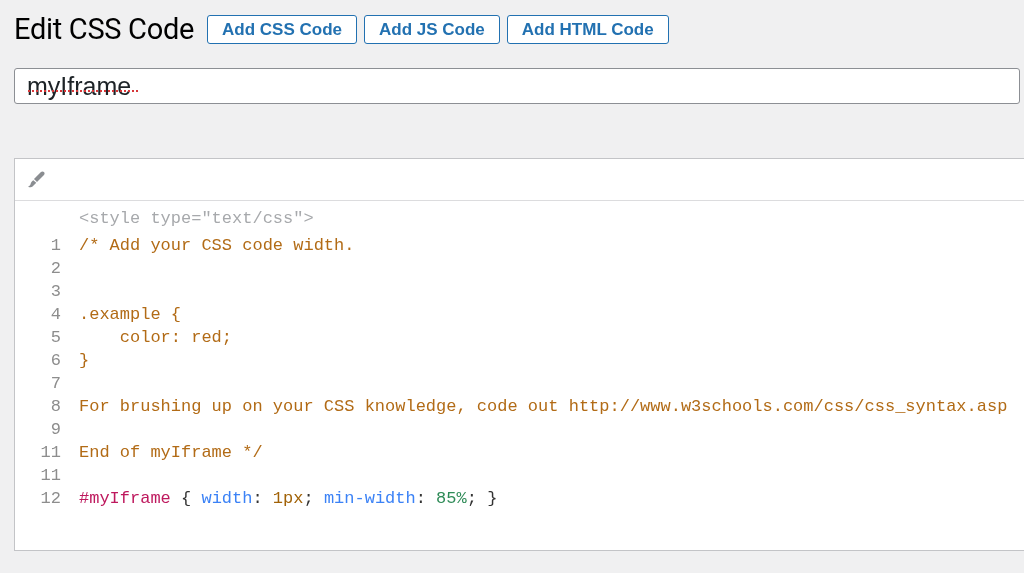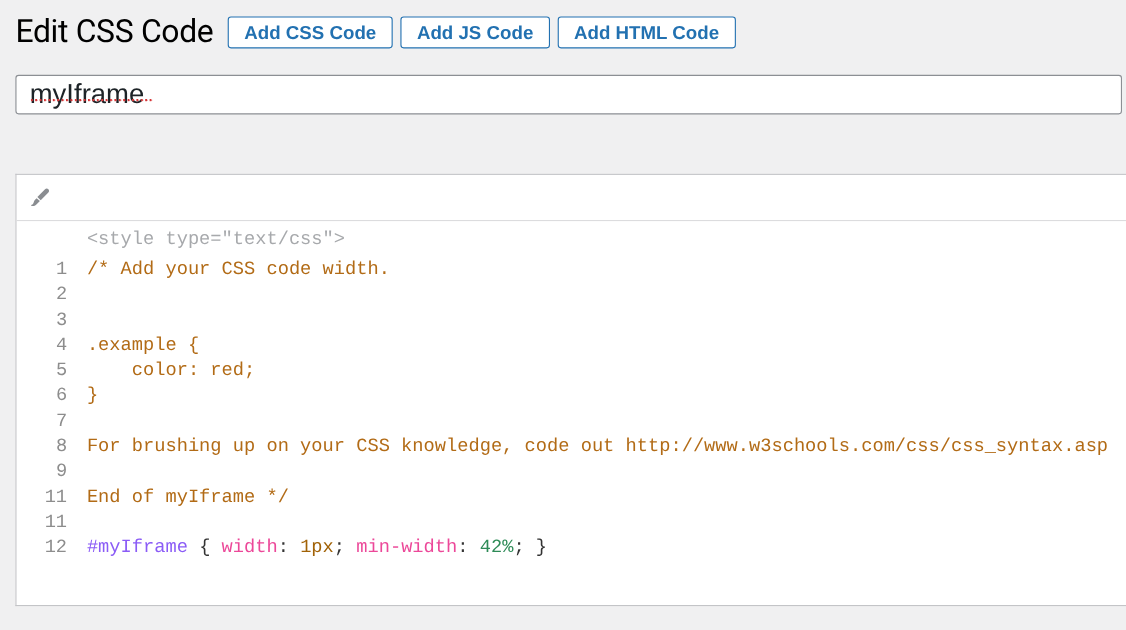--- a/index.html
+++ b/index.html
@@ -126,23 +126,23 @@
     user-select: none;
     border-right: 0;
   }
   .code-text {
     padding-left: 8px;
     color: #333;
   }
 
   
   .c-comment { color: #b26b16; }        
-  .c-selector { color: #8b5cf6; }        
+  .c-selector { color: #be185d; }        
   .c-punc { color: #333; }
-  .c-prop { color: #ec4899; }
+  .c-prop { color: #3b82f6; }
   .c-num { color: #a16207; }             
   .c-pct { color: #2e8b57; }
 </style>
 </head>
 <body>
 
 <div class="page">
 
   <div class="header-row">
     <h1 class="page-title">Edit CSS Code</h1>
@@ -223,20 +223,20 @@
           <div class="code-text"><span class="c-comment">End of myIframe */</span></div>
         </div>
 
         <div class="code-row">
           <div class="gutter">11</div>
           <div class="code-text"><span></span></div>
         </div>
 
         <div class="code-row">
           <div class="gutter">12</div>
-          <div class="code-text"><span class="c-selector">#myIframe</span><span class="c-punc"> { </span><span class="c-prop">width</span><span class="c-punc">: </span><span class="c-num">1px</span><span class="c-punc">; </span><span class="c-prop">min-width</span><span class="c-punc">: </span><span class="c-pct">42%</span><span class="c-punc">; </span><span class="c-punc">}</span></div>
+          <div class="code-text"><span class="c-selector">#myIframe</span><span class="c-punc"> { </span><span class="c-prop">width</span><span class="c-punc">: </span><span class="c-num">1px</span><span class="c-punc">; </span><span class="c-prop">min-width</span><span class="c-punc">: </span><span class="c-pct">85%</span><span class="c-punc">; </span><span class="c-punc">}</span></div>
         </div>
 
       </div>
     </div>
   </div>
 
 </div>
 
 </body></html>

